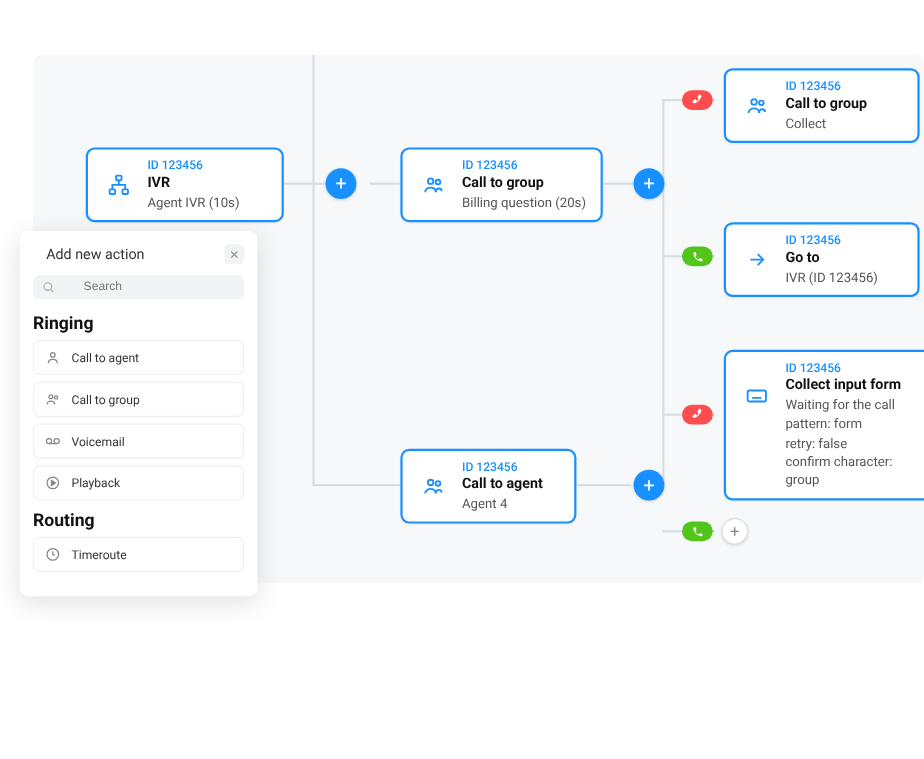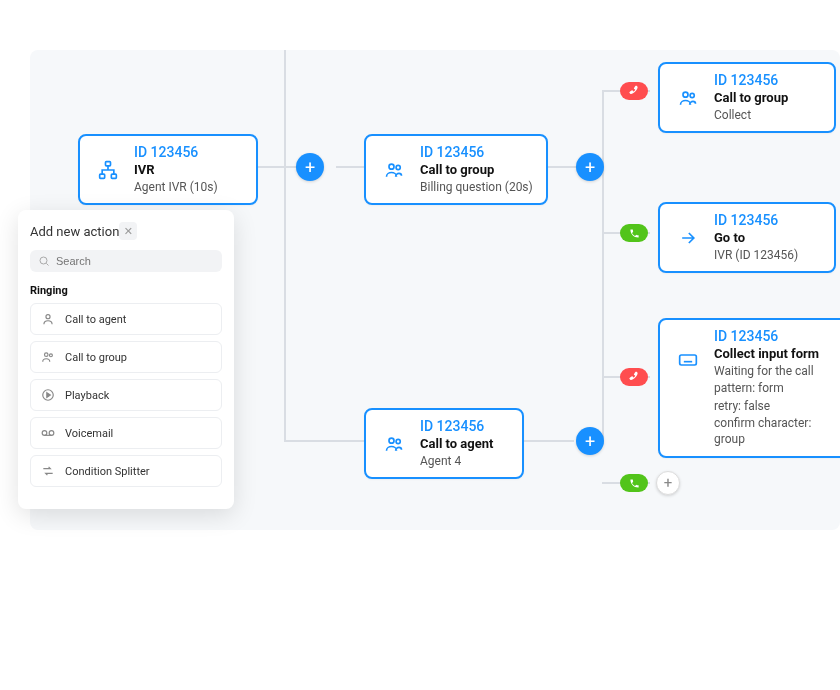--- a/index.html
+++ b/index.html
@@ -34,21 +34,21 @@
     width: 32px;
     height: 32px;
     display: flex;
     align-items: center;
     justify-content: center;
     color: #1890ff;
     margin-right: 10px;
     flex-shrink: 0;
   }
   .node .id {
-    font-size: 14px;
+    font-size: 11px;
     color: #1890ff;
     font-weight: 500;
     margin-bottom: 2px;
   }
   .node .title {
     font-size: 13px;
     font-weight: 700;
     color: #111;
     line-height: 1.2;
   }
@@ -103,23 +103,24 @@
     left: 18px;
     top: 210px;
     width: 216px;
     background: #fff;
     border-radius: 8px;
     box-shadow: 0 6px 24px rgba(0,0,0,0.12);
     padding: 12px 12px 16px 12px;
   }
   .panel-header {
     display: flex;
-    justify-content: flex-start;
+    justify-content: space-between;
     align-items: center;
     margin-bottom: 10px;
+    margin-left: 12px;
   }
   .panel-title {
     font-size: 13px;
     font-weight: 400;
     color: #333;
   }
   .close-btn {
     width: 18px;
     height: 18px;
     display: flex;
@@ -131,32 +132,33 @@
     cursor: pointer;
     font-size: 11px;
   }
   .search-box {
     display: flex;
     align-items: center;
     background: #f2f3f5;
     border-radius: 6px;
     padding: 5px 8px;
     margin-bottom: 12px;
+    gap: 20px;
   }
   .search-box input {
     border: none;
     background: transparent;
     outline: none;
     font-size: 11px;
     color: #666;
     flex: 1;
     margin-left: 6px;
   }
   .section-label {
-    font-size: 11px;
+    font-size: 16px;
     font-weight: 700;
     color: #111;
     margin: 8px 0 6px 0;
   }
   .action-item {
     display: flex;
     align-items: center;
     padding: 7px 9px;
     border: 1px solid #eceef1;
     border-radius: 6px;
@@ -350,39 +352,41 @@
           <circle cx="9" cy="8" r="3"></circle>
           <circle cx="17" cy="9" r="2.5"></circle>
           <path d="M3 20c0-3 3-5 6-5s6 2 6 5"></path>
         </svg>
       </span>
     <span class="alabel">Call to group</span>
   </div>
   <div class="action-item">
     <span class="aicon">
         <svg width="14" height="14" viewBox="0 0 24 24" fill="none" stroke="currentColor" stroke-width="2">
-          <circle cx="12" cy="12" r="9"></circle>
-          <path d="M10 8l6 4-6 4z" fill="currentColor"></path>
-        </svg>
-      </span>
-    <span class="alabel">Playback</span>
-  </div>
-  <div class="action-item">
-    <span class="aicon">
-        <svg width="14" height="14" viewBox="0 0 24 24" fill="none" stroke="currentColor" stroke-width="2">
           <circle cx="6" cy="12" r="4"></circle>
           <circle cx="18" cy="12" r="4"></circle>
           <path d="M6 16h12"></path>
         </svg>
       </span>
     <span class="alabel">Voicemail</span>
   </div>
-
-
-  <div class="action-item">
-    <span class="aicon">
-        <svg width="14" height="14" viewBox="0 0 24 24" fill="none" stroke="currentColor" stroke-width="2">
-          <path d="M4 8h12l-3-3M20 16H8l3 3"></path>
-        </svg>
-      </span>
-    <span class="alabel">Condition Splitter</span>
+  <div class="action-item">
+    <span class="aicon">
+        <svg width="14" height="14" viewBox="0 0 24 24" fill="none" stroke="currentColor" stroke-width="2">
+          <circle cx="12" cy="12" r="9"></circle>
+          <path d="M10 8l6 4-6 4z" fill="currentColor"></path>
+        </svg>
+      </span>
+    <span class="alabel">Playback</span>
+  </div>
+
+  <div class="section-label">Routing</div>
+
+  <div class="action-item">
+    <span class="aicon">
+        <svg width="14" height="14" viewBox="0 0 24 24" fill="none" stroke="currentColor" stroke-width="2">
+          <circle cx="12" cy="12" r="9"></circle>
+          <path d="M12 7v5l3 2"></path>
+        </svg>
+      </span>
+    <span class="alabel">Timeroute</span>
   </div>
 </div>
 
 </body></html>

